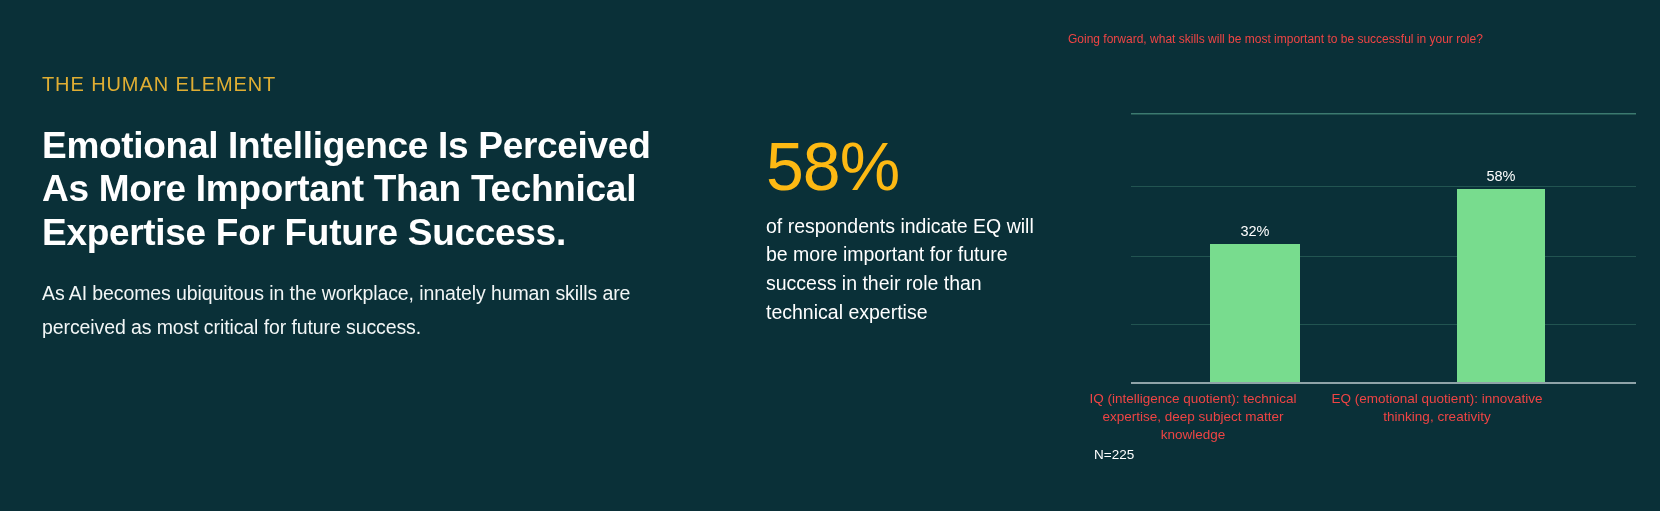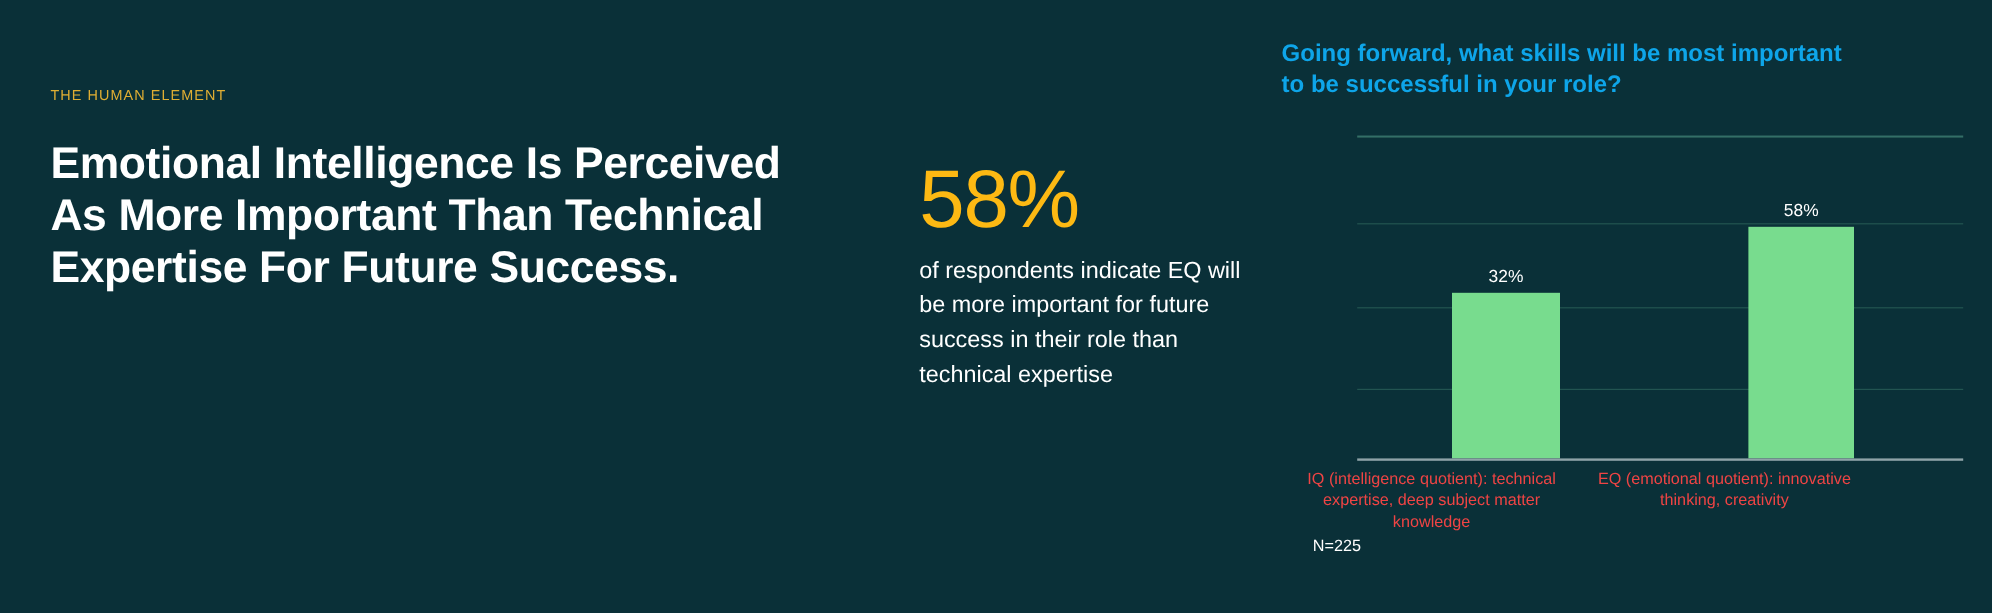--- a/index.html
+++ b/index.html
@@ -9,21 +9,21 @@
     font-family:"Liberation Sans", sans-serif;
     color:#ffffff;
     position:relative;
   }
   #stage { position:absolute; inset:0; width:1660px; height:511px; }
 
   
   #left { position:absolute; left:42px; top:72px; width:660px; }
   #eyebrow {
     color:#e0ae33;
-    font-size:12px;
+    font-size:20px;
     letter-spacing:0.9px;
     font-weight:400;
     line-height:1.2;
     white-space:nowrap;
   }
   #headline {
     margin-top:28px;
     font-size:37px;
     font-weight:700;
     line-height:1.17;
@@ -52,24 +52,24 @@
     margin-top:14px;
     font-size:19.5px;
     line-height:1.48;
     color:#ffffff;
     font-weight:400;
   }
 
   
   #panel { position:absolute; left:1068px; top:32px; width:568px; height:450px; }
   #question {
-    color:#0ea5e9;
-    font-size:20px;
+    color:#ef4444;
+    font-size:12px;
     line-height:1.32;
-    font-weight:700;
+    font-weight:400;
     width:470px;
   }
   #panel-rule {
     position:absolute; left:63px; top:81px;
     width:505px; height:1px;
     background:#3c7a70;
   }
 
   #plot {
     position:absolute;
@@ -117,20 +117,21 @@
   }
 </style>
 </head>
 <body>
 
 <div id="stage">
 
   <div id="left">
     <div id="eyebrow">THE HUMAN ELEMENT</div>
     <h1 id="headline">Emotional Intelligence Is Perceived As More Important Than Technical Expertise For Future Success.</h1>
+    <p id="subtitle">As AI becomes ubiquitous in the workplace, innately human skills are perceived as most critical for future success.</p>
   </div>
 
   <div id="stat">
     <div id="stat-number">58%</div>
     <div id="stat-desc">of respondents indicate EQ will be more important for future success in their role than technical expertise</div>
   </div>
 
   <div id="panel">
 
     <div id="question">Going forward, what skills will be most important to be successful in your role?</div>

